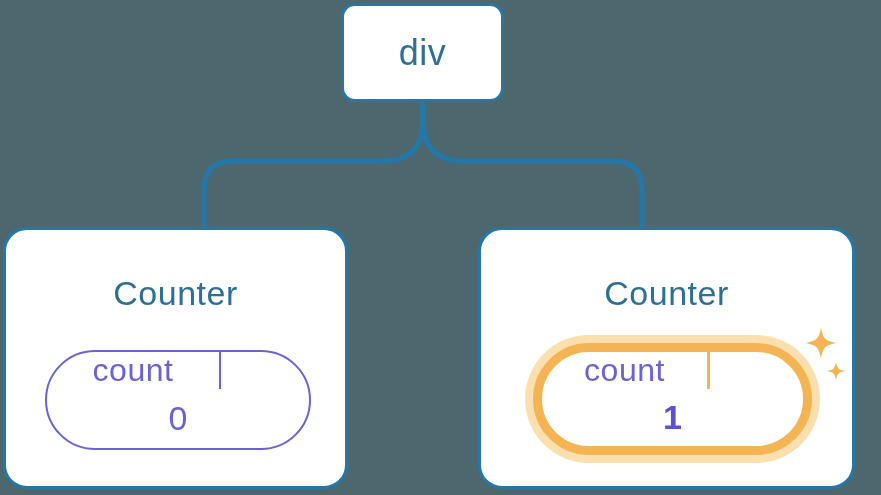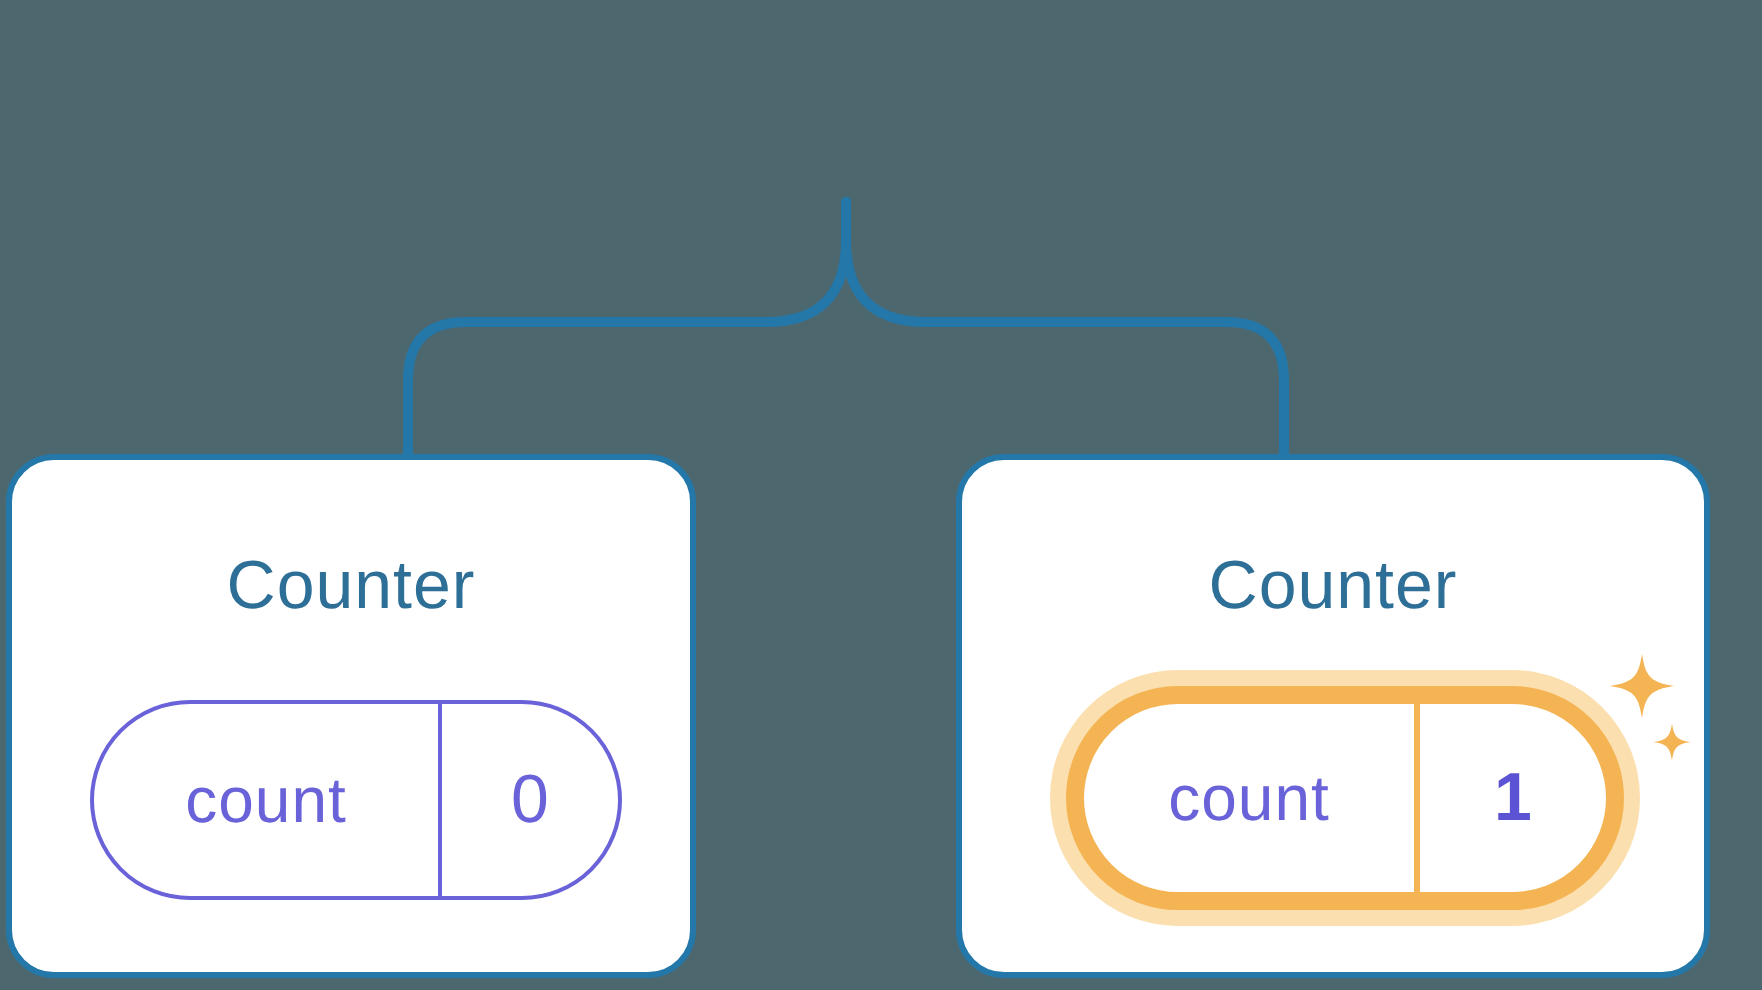--- a/index.html
+++ b/index.html
@@ -49,20 +49,21 @@
     font-size: 34px;
     font-weight: 500;
     letter-spacing: 0.5px;
   }
 
   
   .pill {
     position: absolute;
     display: flex;
     background: #ffffff;
+    flex-direction: column;
   }
   .pill .key-cell, .pill .value-cell {
     display: flex; align-items: center; justify-content: center;
   }
   .pill .key-cell   { color: #6a62d8; font-size: 32px; letter-spacing: 0.5px; }
   .pill .value-cell { color: #6a62d8; font-size: 34px; }
 
   .pill.normal {
     left: 39px; top: 120px;
     width: 266px; height: 100px;
@@ -89,20 +90,23 @@
 </head>
 <body>
 
 <div class="canvas">
 
   <svg class="connector-svg" width="881" height="495" viewBox="0 0 881 495" aria-hidden="true">
     <path class="connector-path" d="M423,101 L423,120 Q423,161 383,161 L233,161 Q204,161 204,190 L204,227"></path>
     <path class="connector-path" d="M423,101 L423,120 Q423,161 463,161 L613,161 Q642,161 642,190 L642,227"></path>
   </svg>
 
+  <div class="root-node">
+    <span class="label">div</span>
+  </div>
 
   <div class="card left">
     <div class="card-title">Counter</div>
     <div class="pill normal">
       <div class="key-cell">count</div>
       <div class="value-cell">0</div>
     </div>
   </div>
 
   <div class="card right">

